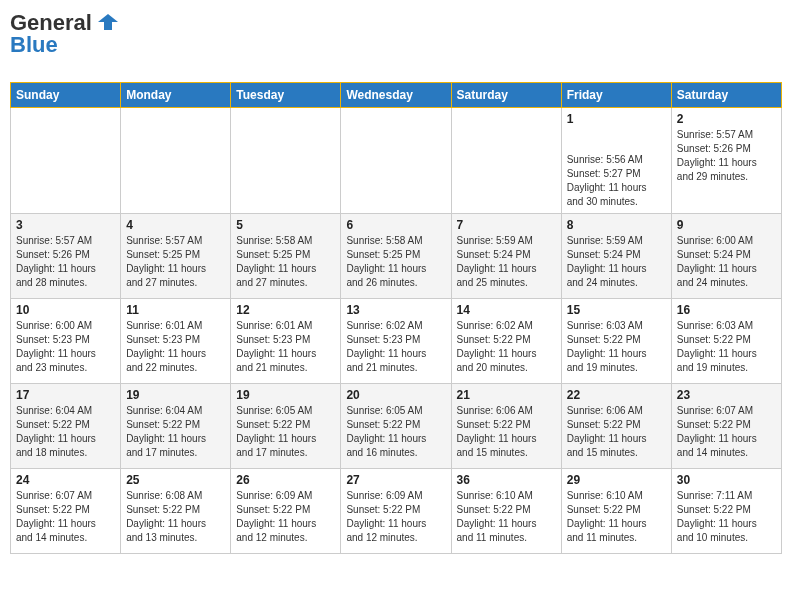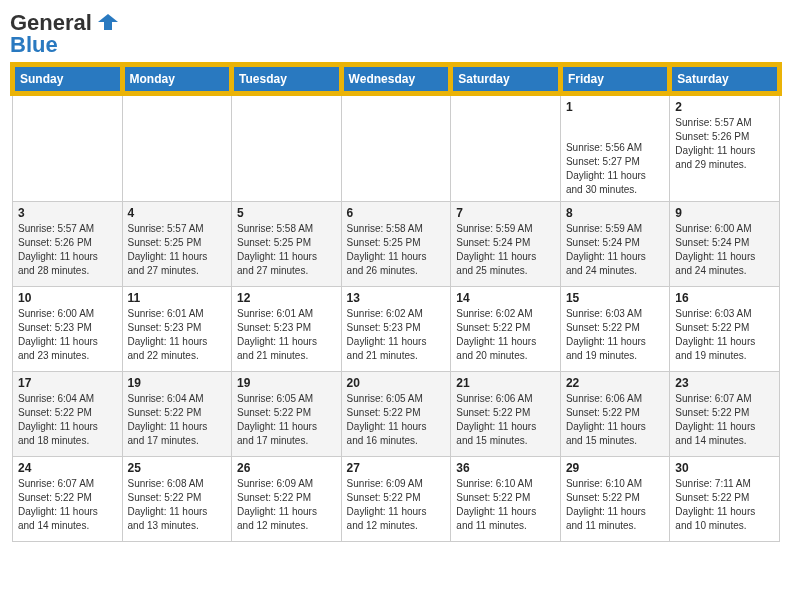--- a/index.html
+++ b/index.html
@@ -7,21 +7,21 @@
       font-family: Arial, sans-serif;
       background: #fff;
       width: 792px;
       min-height: 612px;
       padding: 10px;
     }
     .header {
       display: flex;
       justify-content: space-between;
       align-items: flex-start;
-      margin-bottom: 4px;
+      margin-bottom: 24px;
     }
     .logo {
       display: flex;
       flex-direction: column;
       align-items: flex-start;
     }
     .title-block {
       text-align: right;
     }
     .month-title {
@@ -38,21 +38,21 @@
       border-collapse: collapse;
       font-size: 10.5px;
     }
     .calendar th {
       background-color: #2979c0;
       color: #fff;
       text-align: left;
       padding: 5px 5px;
       font-size: 12px;
       font-weight: bold;
-      border: 5px solid #eab308;
+      border: 1px solid #eab308;
     }
     .calendar td {
       vertical-align: top;
       border: 1px solid #ccc;
       padding: 4px 5px;
       width: 110px;
       height: 85px;
       color: #222;
     }
     .day-num {

